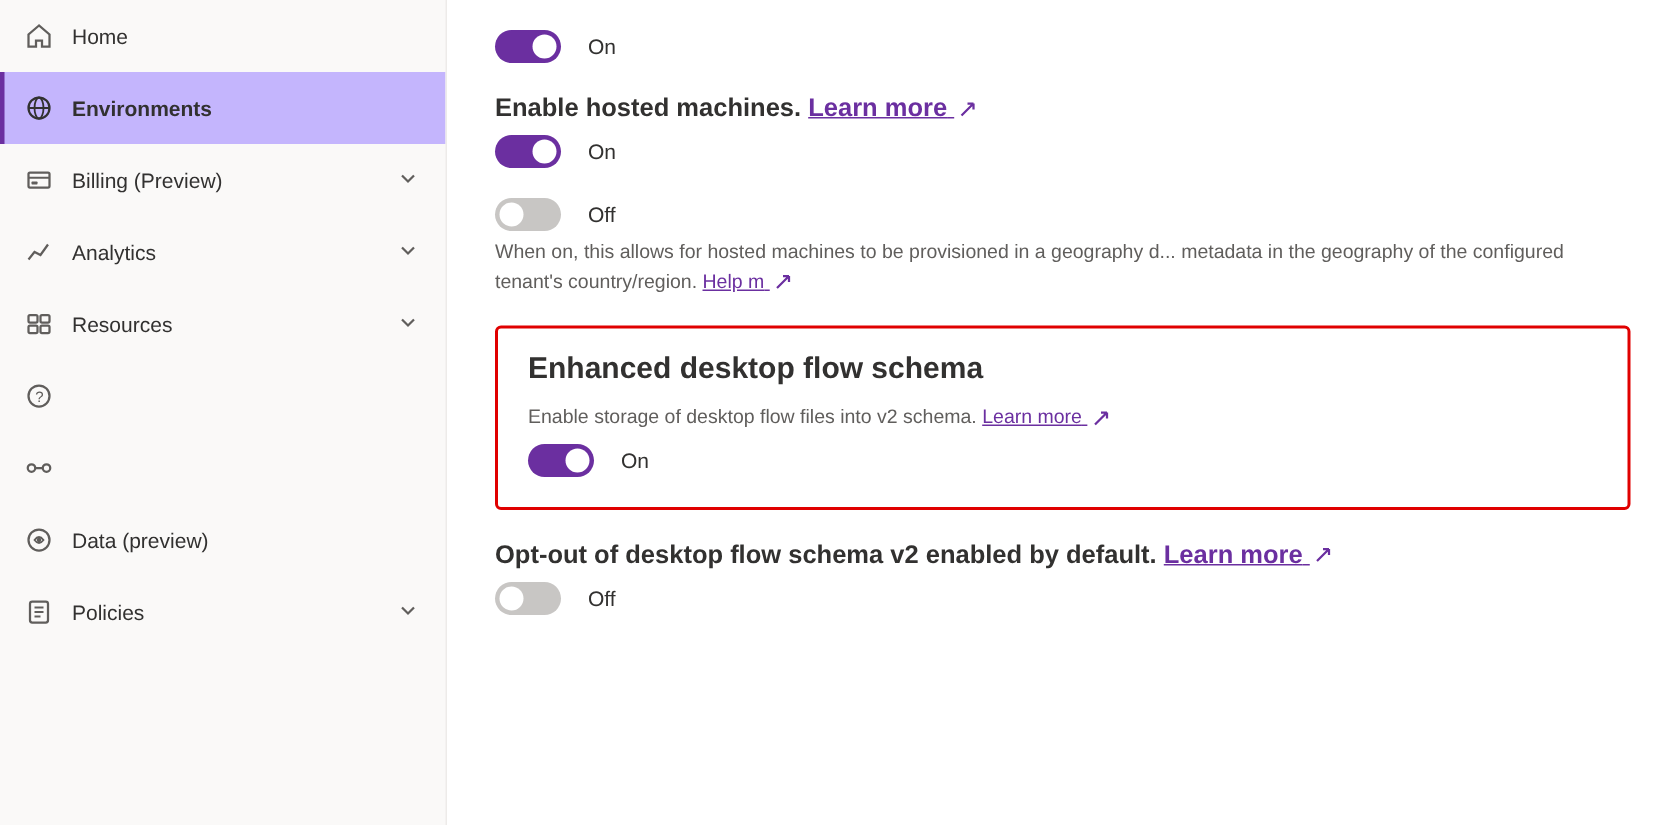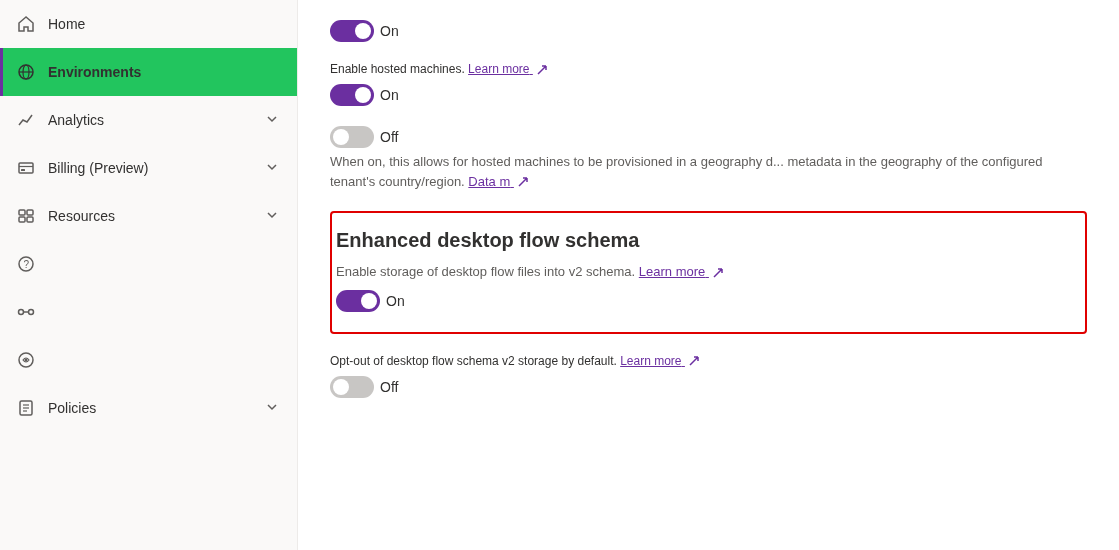--- a/index.html
+++ b/index.html
@@ -18,21 +18,21 @@
     .sidebar-item {
       display: flex;
       align-items: center;
       padding: 12px 16px;
       cursor: pointer;
       position: relative;
       gap: 12px;
       min-height: 48px;
     }
     .sidebar-item.active {
-      background: #22c55e;
+      background: #c4b5fd;
       font-weight: 600;
     }
     .sidebar-item.active::before {
       content: '';
       position: absolute;
       left: 0;
       top: 0;
       bottom: 0;
       width: 3px;
       background: #6b2fa0;
@@ -64,40 +64,40 @@
       flex: 1;
       overflow-y: auto;
       padding: 20px 32px;
       background: #fff;
     }
 
     .setting-block {
       margin-bottom: 20px;
     }
     .setting-title {
-      font-size: 12px;
-      font-weight: 400;
+      font-size: 17px;
+      font-weight: 700;
       color: #323130;
       margin-bottom: 8px;
     }
     .setting-desc {
       font-size: 13px;
       color: #605e5c;
       margin-bottom: 6px;
       line-height: 1.5;
     }
     .setting-desc a, .learn-more {
       color: #6b2fa0;
       text-decoration: underline;
       cursor: pointer;
     }
     .toggle-row {
       display: flex;
       align-items: center;
-      gap: 6px;
+      gap: 18px;
       margin-bottom: 4px;
     }
     .toggle-label {
       font-size: 14px;
       color: #323130;
     }
 
     
     .toggle {
       position: relative;
@@ -122,21 +122,21 @@
       background: #fff;
       transition: left 0.2s;
     }
     .toggle-track.on .toggle-thumb { left: 25px; }
     .toggle-track.off .toggle-thumb { left: 3px; }
 
     
     .highlighted-section {
       border: 2px solid #e00000;
       border-radius: 4px;
-      padding: 16px 4px;
+      padding: 16px 20px;
       margin-bottom: 20px;
       background: #fff;
     }
     .highlighted-section .section-heading {
       font-size: 20px;
       font-weight: 700;
       color: #323130;
       margin-bottom: 10px;
     }
 
@@ -171,50 +171,50 @@
         <ellipse cx="9" cy="9" rx="3" ry="7" stroke="#323130" stroke-width="1.2"></ellipse>
         <line x1="2" y1="9" x2="16" y2="9" stroke="#323130" stroke-width="1.2"></line>
       </svg>
     </span>
     <span class="label">Environments</span>
   </div>
 
   <div class="sidebar-item">
     <span class="icon">
       <svg width="18" height="18" viewBox="0 0 18 18" fill="none">
+        <rect x="2" y="4" width="14" height="10" rx="1" stroke="#605e5c" stroke-width="1.5"></rect>
+        <line x1="2" y1="7.5" x2="16" y2="7.5" stroke="#605e5c" stroke-width="1.2"></line>
+        <rect x="4" y="10" width="4" height="2" rx="0.5" fill="#605e5c"></rect>
+      </svg>
+    </span>
+    <span class="label">Billing (Preview)</span>
+    <span class="chevron">
+      <svg width="14" height="14" viewBox="0 0 14 14" fill="none">
+        <polyline points="3,5 7,9 11,5" stroke="#605e5c" stroke-width="1.5" fill="none"></polyline>
+      </svg>
+    </span>
+  </div>
+
+  <div class="sidebar-item">
+    <span class="icon">
+      <svg width="18" height="18" viewBox="0 0 18 18" fill="none">
         <polyline points="2,14 6,9 10,11 15,4" stroke="#605e5c" stroke-width="1.5" fill="none"></polyline>
       </svg>
     </span>
     <span class="label">Analytics</span>
     <span class="chevron">
       <svg width="14" height="14" viewBox="0 0 14 14" fill="none">
         <polyline points="3,5 7,9 11,5" stroke="#605e5c" stroke-width="1.5" fill="none"></polyline>
       </svg>
     </span>
   </div>
 
   <div class="sidebar-item">
     <span class="icon">
       <svg width="18" height="18" viewBox="0 0 18 18" fill="none">
-        <rect x="2" y="4" width="14" height="10" rx="1" stroke="#605e5c" stroke-width="1.5"></rect>
-        <line x1="2" y1="7.5" x2="16" y2="7.5" stroke="#605e5c" stroke-width="1.2"></line>
-        <rect x="4" y="10" width="4" height="2" rx="0.5" fill="#605e5c"></rect>
-      </svg>
-    </span>
-    <span class="label">Billing (Preview)</span>
-    <span class="chevron">
-      <svg width="14" height="14" viewBox="0 0 14 14" fill="none">
-        <polyline points="3,5 7,9 11,5" stroke="#605e5c" stroke-width="1.5" fill="none"></polyline>
-      </svg>
-    </span>
-  </div>
-
-  <div class="sidebar-item">
-    <span class="icon">
-      <svg width="18" height="18" viewBox="0 0 18 18" fill="none">
         <rect x="2" y="3" width="6" height="5" rx="1" stroke="#605e5c" stroke-width="1.5"></rect>
         <rect x="10" y="3" width="6" height="5" rx="1" stroke="#605e5c" stroke-width="1.5"></rect>
         <rect x="2" y="10" width="6" height="5" rx="1" stroke="#605e5c" stroke-width="1.5"></rect>
         <rect x="10" y="10" width="6" height="5" rx="1" stroke="#605e5c" stroke-width="1.5"></rect>
       </svg>
     </span>
     <span class="label">Resources</span>
     <span class="chevron">
       <svg width="14" height="14" viewBox="0 0 14 14" fill="none">
         <polyline points="3,5 7,9 11,5" stroke="#605e5c" stroke-width="1.5" fill="none"></polyline>
@@ -242,20 +242,21 @@
   </div>
 
   <div class="sidebar-item">
     <span class="icon">
       <svg width="18" height="18" viewBox="0 0 18 18" fill="none">
         <circle cx="9" cy="9" r="7" stroke="#605e5c" stroke-width="1.5"></circle>
         <path d="M6 9 Q9 5 12 9 Q9 13 6 9z" stroke="#605e5c" stroke-width="1.2" fill="none"></path>
         <circle cx="9" cy="9" r="1.5" fill="#605e5c"></circle>
       </svg>
     </span>
+    <span class="label">Data (preview)</span>
   </div>
 
   <div class="sidebar-item">
     <span class="icon">
       <svg width="18" height="18" viewBox="0 0 18 18" fill="none">
         <rect x="3" y="2" width="12" height="14" rx="1.5" stroke="#605e5c" stroke-width="1.5"></rect>
         <line x1="6" y1="6" x2="12" y2="6" stroke="#605e5c" stroke-width="1.2"></line>
         <line x1="6" y1="9" x2="12" y2="9" stroke="#605e5c" stroke-width="1.2"></line>
         <line x1="6" y1="12" x2="10" y2="12" stroke="#605e5c" stroke-width="1.2"></line>
       </svg>
@@ -307,21 +308,21 @@
       <div class="toggle">
         <div class="toggle-track off">
           <div class="toggle-thumb"></div>
         </div>
       </div>
       <span class="toggle-label">Off</span>
     </div>
     <div class="setting-desc">
       When on, this allows for hosted machines to be provisioned in a geography d... metadata in the geography of the configured tenant's country/region.
       <a class="learn-more">
-        <span>Data m</span>
+        <span>Help m</span>
         <svg class="ext-icon" viewBox="0 0 12 12" fill="none" style="display:inline;vertical-align:middle;margin-left:3px;">
             <path d="M2 10L10 2M10 2H6M10 2V6" stroke="#6b2fa0" stroke-width="1.5"></path>
           </svg>
       </a>
     </div>
   </div>
 
   <div class="highlighted-section">
     <div class="section-heading">Enhanced desktop flow schema</div>
     <div class="setting-desc">
@@ -338,21 +339,21 @@
         <div class="toggle-track on">
           <div class="toggle-thumb"></div>
         </div>
       </div>
       <span class="toggle-label">On</span>
     </div>
   </div>
 
   <div class="setting-block">
     <div class="setting-title">
-      <span>Opt-out of desktop flow schema v2 storage by default.</span>
+      <span>Opt-out of desktop flow schema v2 enabled by default.</span>
       <a class="learn-more">
         <span>Learn more</span>
         <svg class="ext-icon" viewBox="0 0 12 12" fill="none" style="display:inline;vertical-align:middle;margin-left:3px;">
             <path d="M2 10L10 2M10 2H6M10 2V6" stroke="#6b2fa0" stroke-width="1.5"></path>
           </svg>
       </a>
     </div>
     <div class="toggle-row">
       <div class="toggle">
         <div class="toggle-track off">

